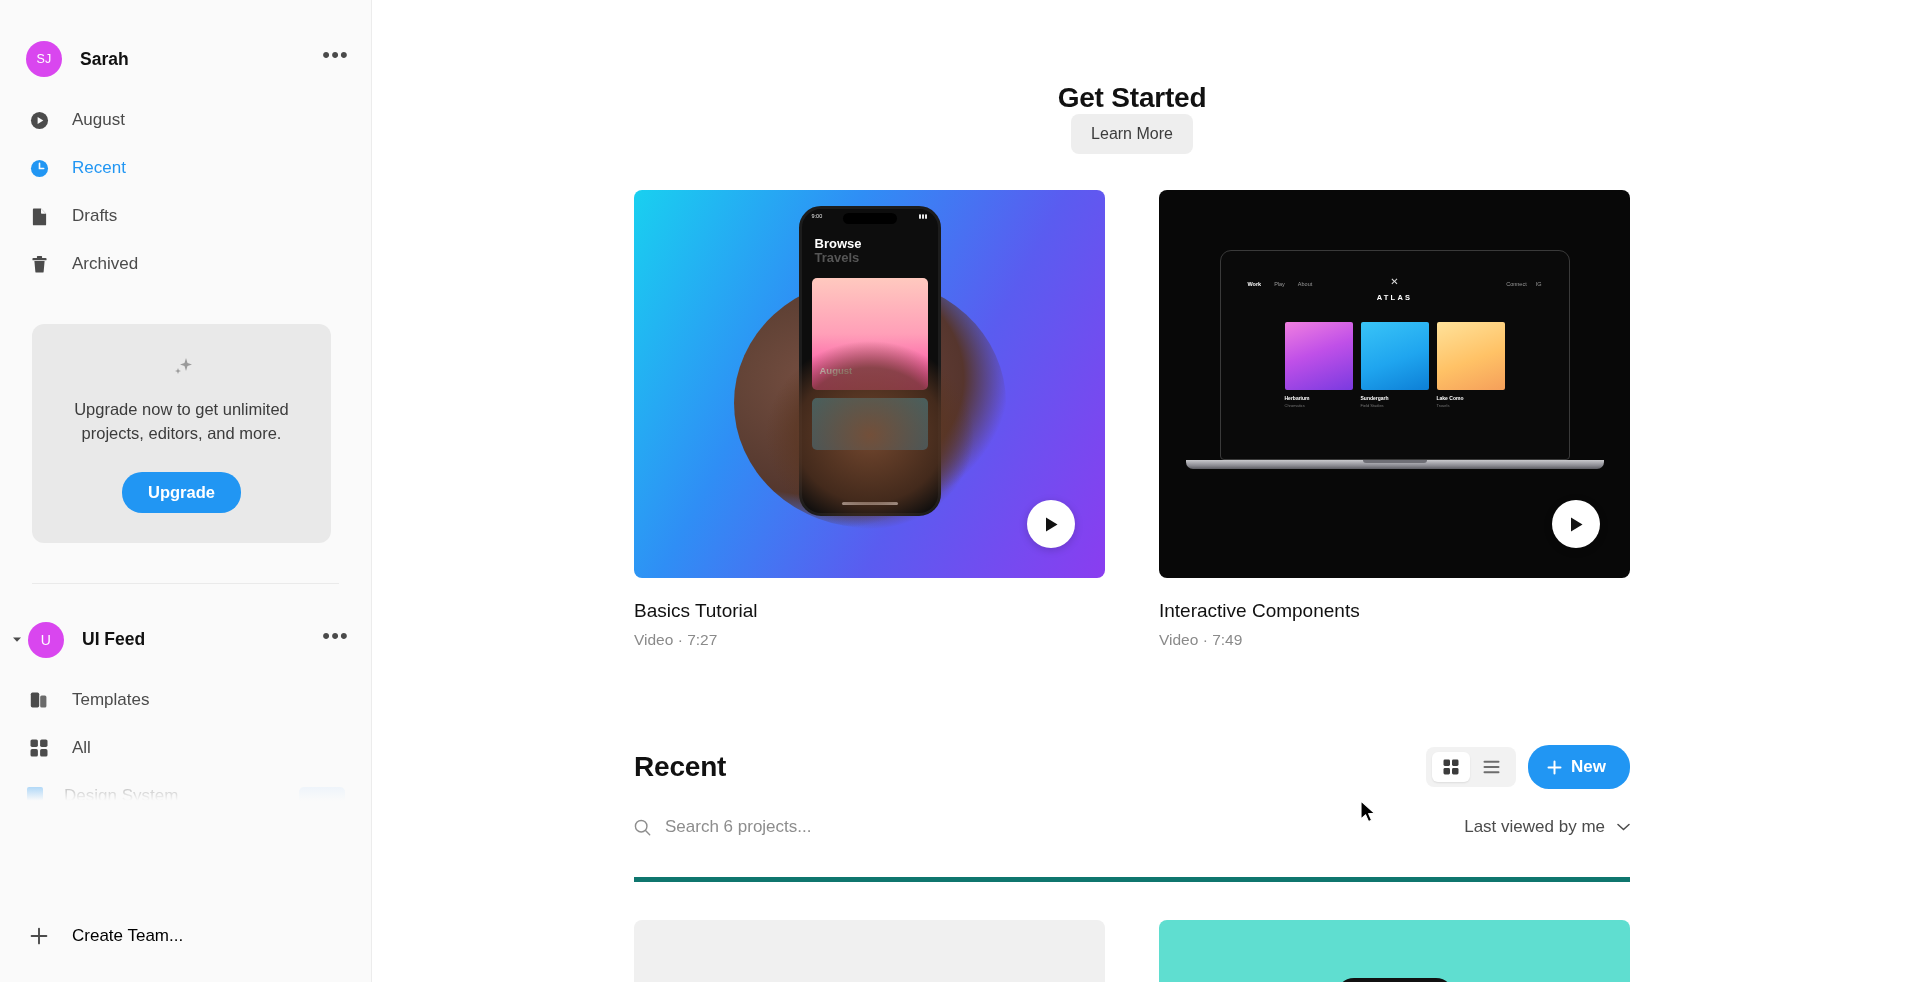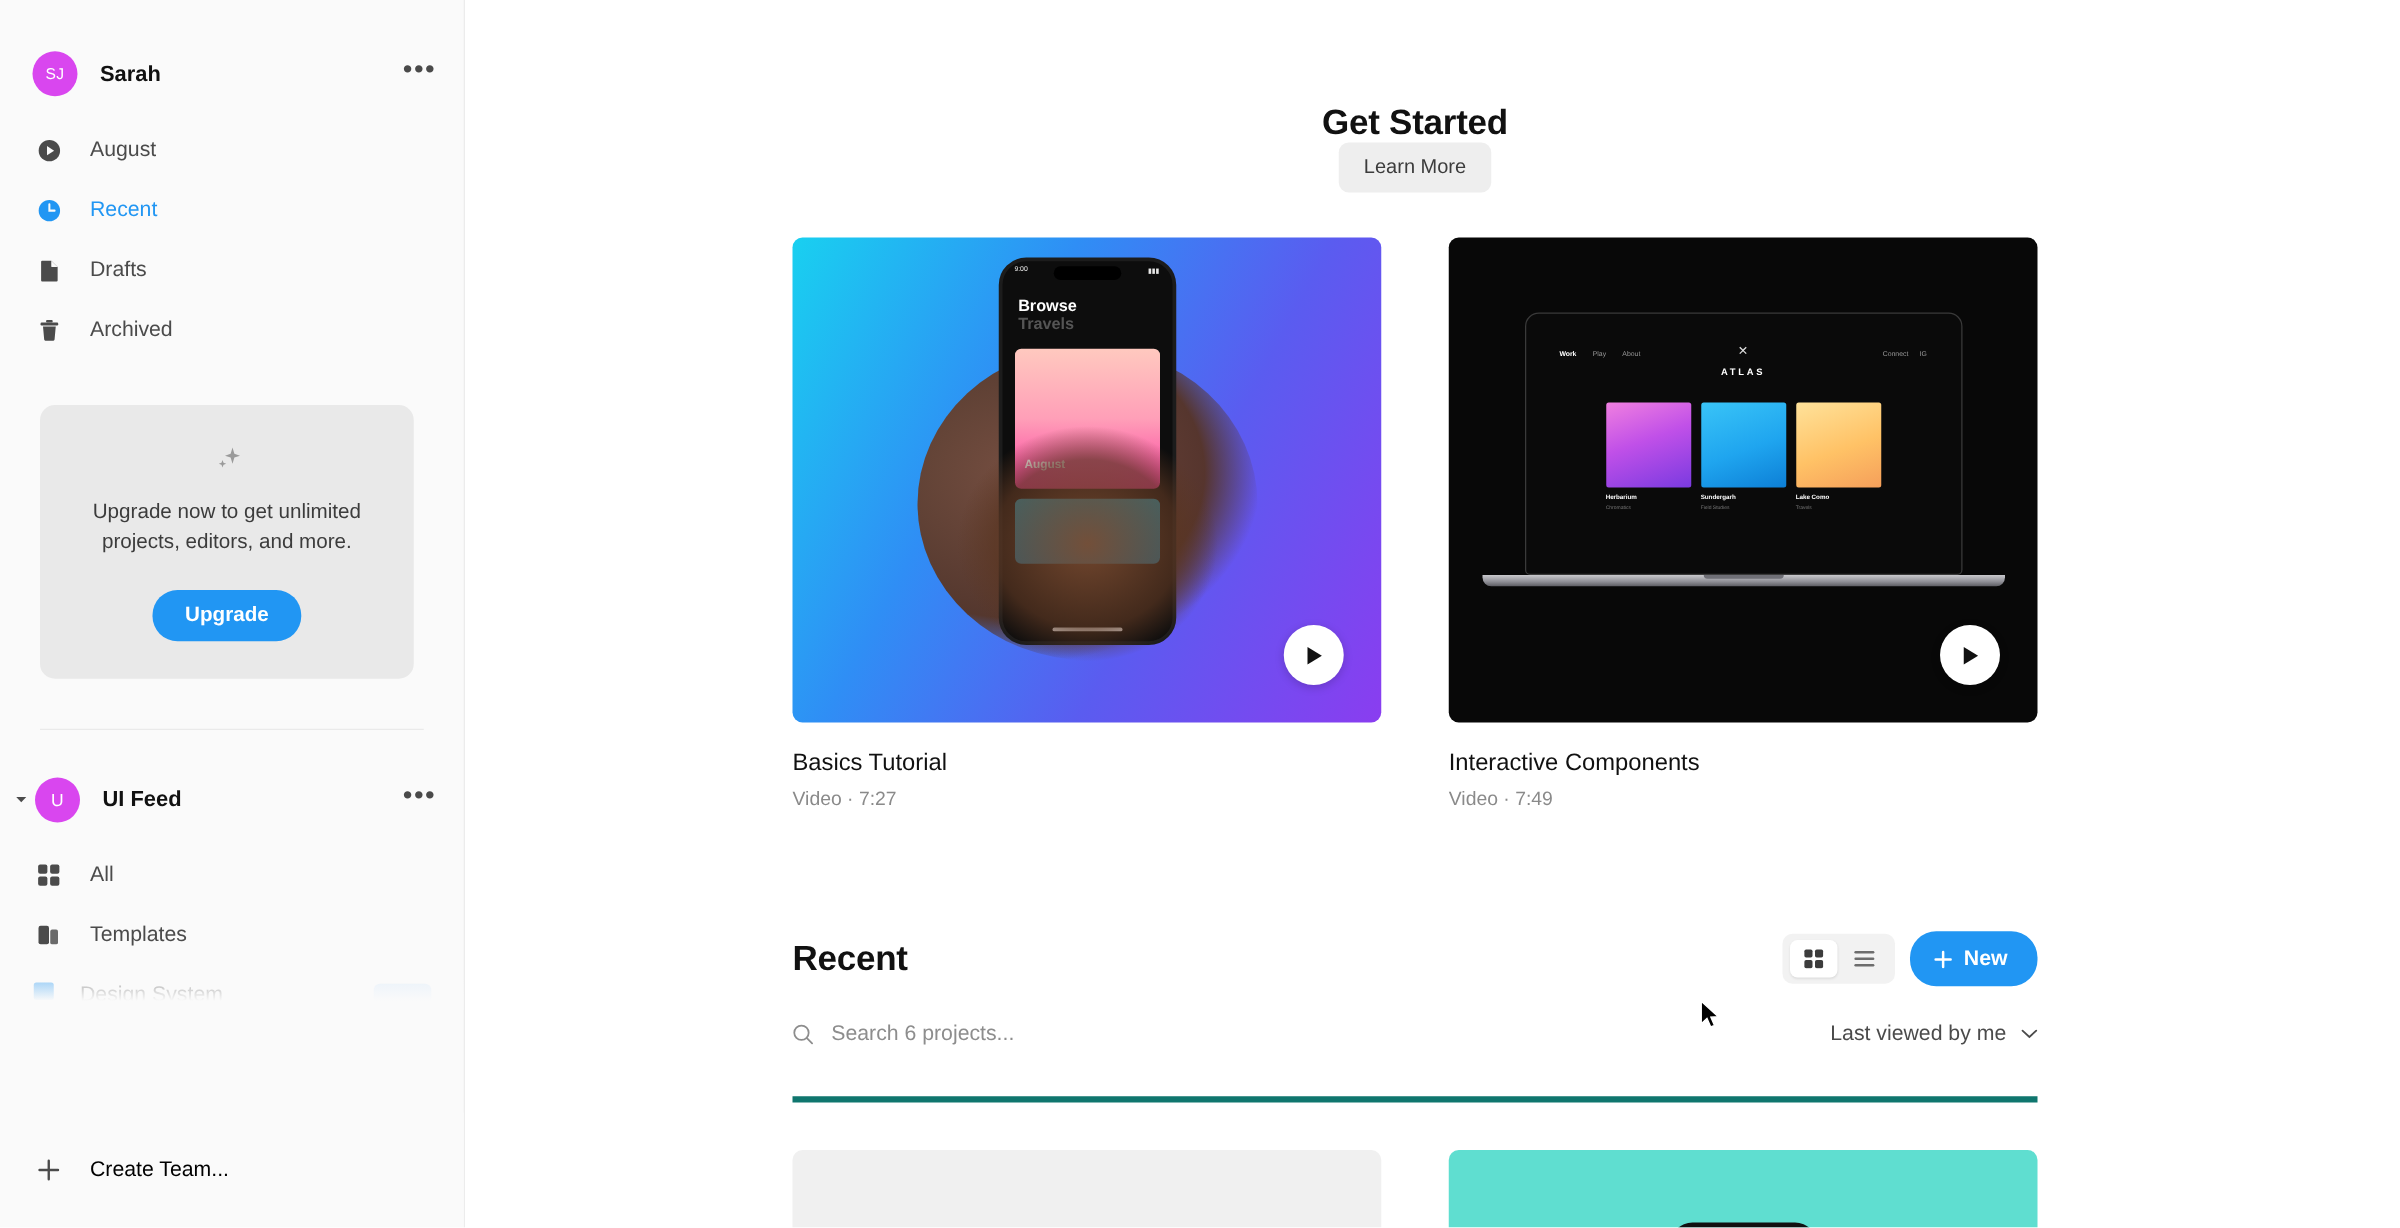--- a/index.html
+++ b/index.html
@@ -401,37 +401,37 @@
       </span>
       <div class="avatar team">U</div>
       <div class="user-name">UI Feed</div>
       <div class="dots">•••</div>
     </div>
 
     <div class="nav">
       <div class="nav-item">
         <span class="ni-icon">
           <svg width="18" height="18" viewBox="0 0 18 18">
+            <rect x="0.8" y="1.6" width="8.4" height="14.8" rx="1.7" fill="#4b4b4b"></rect>
+            <rect x="10.2" y="4.6" width="6.2" height="11.8" rx="1.5" fill="#6a6a6a"></rect>
+          </svg>
+        </span>
+        <span class="ni-label">Templates</span>
+      </div>
+
+      <div class="nav-item">
+        <span class="ni-icon">
+          <svg width="18" height="18" viewBox="0 0 18 18">
             <rect x="0.5" y="0.5" width="7.4" height="7.4" rx="1.6" fill="#4b4b4b"></rect>
             <rect x="10.1" y="0.5" width="7.4" height="7.4" rx="1.6" fill="#4b4b4b"></rect>
             <rect x="0.5" y="10.1" width="7.4" height="7.4" rx="1.6" fill="#4b4b4b"></rect>
             <rect x="10.1" y="10.1" width="7.4" height="7.4" rx="1.6" fill="#4b4b4b"></rect>
           </svg>
         </span>
         <span class="ni-label">All</span>
-      </div>
-
-      <div class="nav-item">
-        <span class="ni-icon">
-          <svg width="18" height="18" viewBox="0 0 18 18">
-            <rect x="0.8" y="1.6" width="8.4" height="14.8" rx="1.7" fill="#4b4b4b"></rect>
-            <rect x="10.2" y="4.6" width="6.2" height="11.8" rx="1.5" fill="#6a6a6a"></rect>
-          </svg>
-        </span>
-        <span class="ni-label">Templates</span>
       </div>
 
       <div class="partial-wrap">
         <div class="partial-row">
           <span class="ni-icon">
             <svg width="18" height="18" viewBox="0 0 18 18">
               <rect x="1" y="2" width="16" height="14" rx="2" fill="#2196f3"></rect>
             </svg>
           </span>
           <span class="ni-label">Design System</span>

